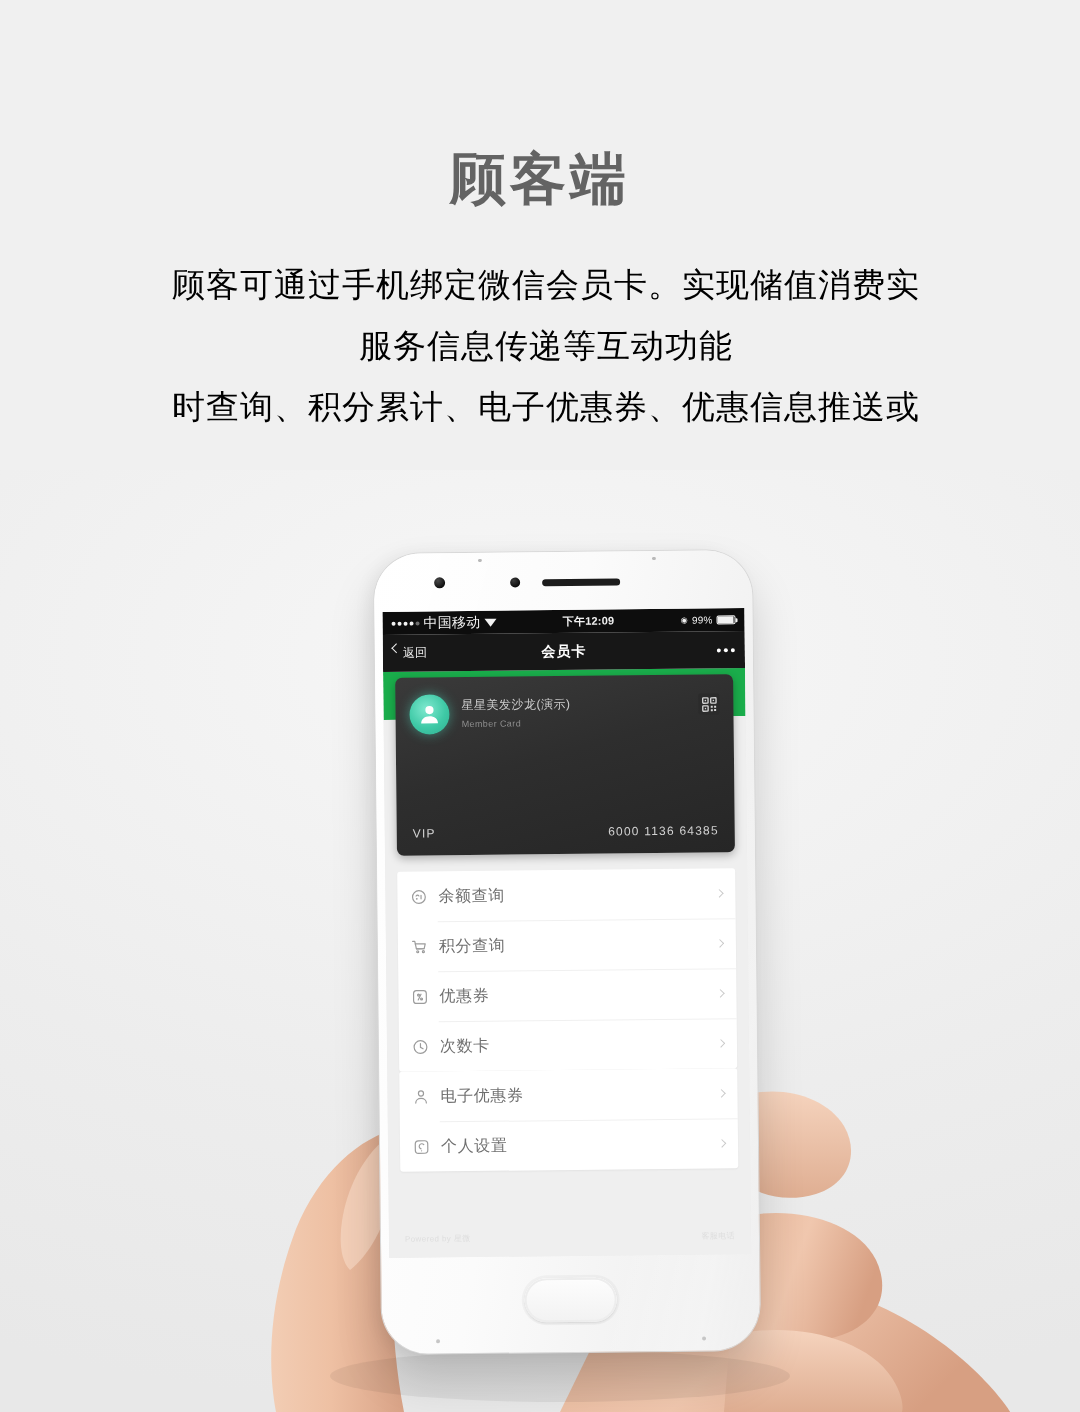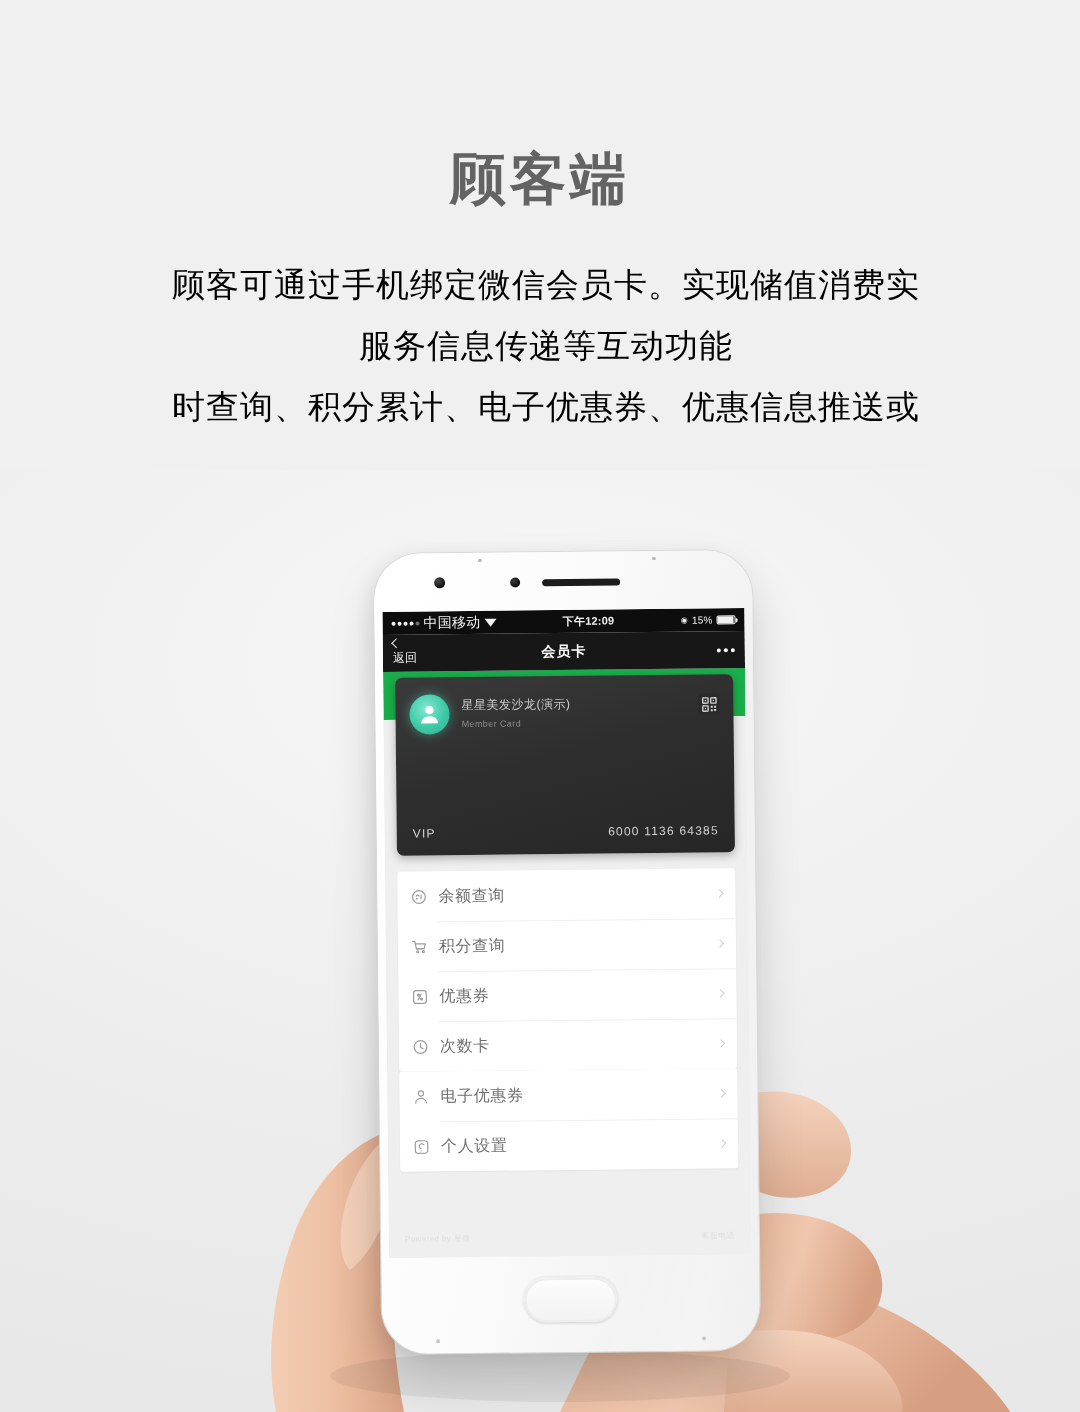--- a/index.html
+++ b/index.html
@@ -113,21 +113,21 @@
   }
   .batt::after{content:"";position:absolute;right:-3px;top:2px;width:2px;height:4px;
     background:#f2f2f2;border-radius:0 1px 1px 0;}
   .batt i{display:block;height:100%;background:#f2f2f2;width:92%;}
 
   
   .navbar{
     height:37px;background:#171717;color:#fff;display:flex;align-items:center;
     padding:0 10px;position:relative;
   }
-  .nav-back{display:flex;align-items:flex-start;gap:3px;font-size:12px;color:#efefef;flex-direction:column;}
+  .nav-back{display:flex;align-items:flex-start;gap:3px;font-size:12px;color:#efefef;}
   .chev-left{
     width:7px;height:7px;border-left:1.8px solid #efefef;border-bottom:1.8px solid #efefef;
     transform:rotate(45deg);
   }
   .nav-title{
     position:absolute;left:0;right:0;text-align:center;font-size:14px;
     font-weight:700;letter-spacing:1px;pointer-events:none;
   }
   .nav-more{margin-left:auto;display:flex;gap:3px;}
   .nav-more i{width:4px;height:4px;border-radius:50%;background:#fff;display:block;}
@@ -263,21 +263,21 @@
               <i></i>
               <i></i>
               <i class="off"></i>
           </span>
           <span class="carrier">中国移动</span>
           <span class="wifi"></span>
         </div>
         <span class="sb-time">下午12:09</span>
         <div class="sb-right">
           <span class="lock">◉</span>
-          <span>15%</span>
+          <span>99%</span>
           <span class="batt">
               <i></i>
             </span>
         </div>
       </div>
 
       <div class="navbar">
         <div class="nav-back">
           <span class="chev-left"></span>
           <span>返回</span>

